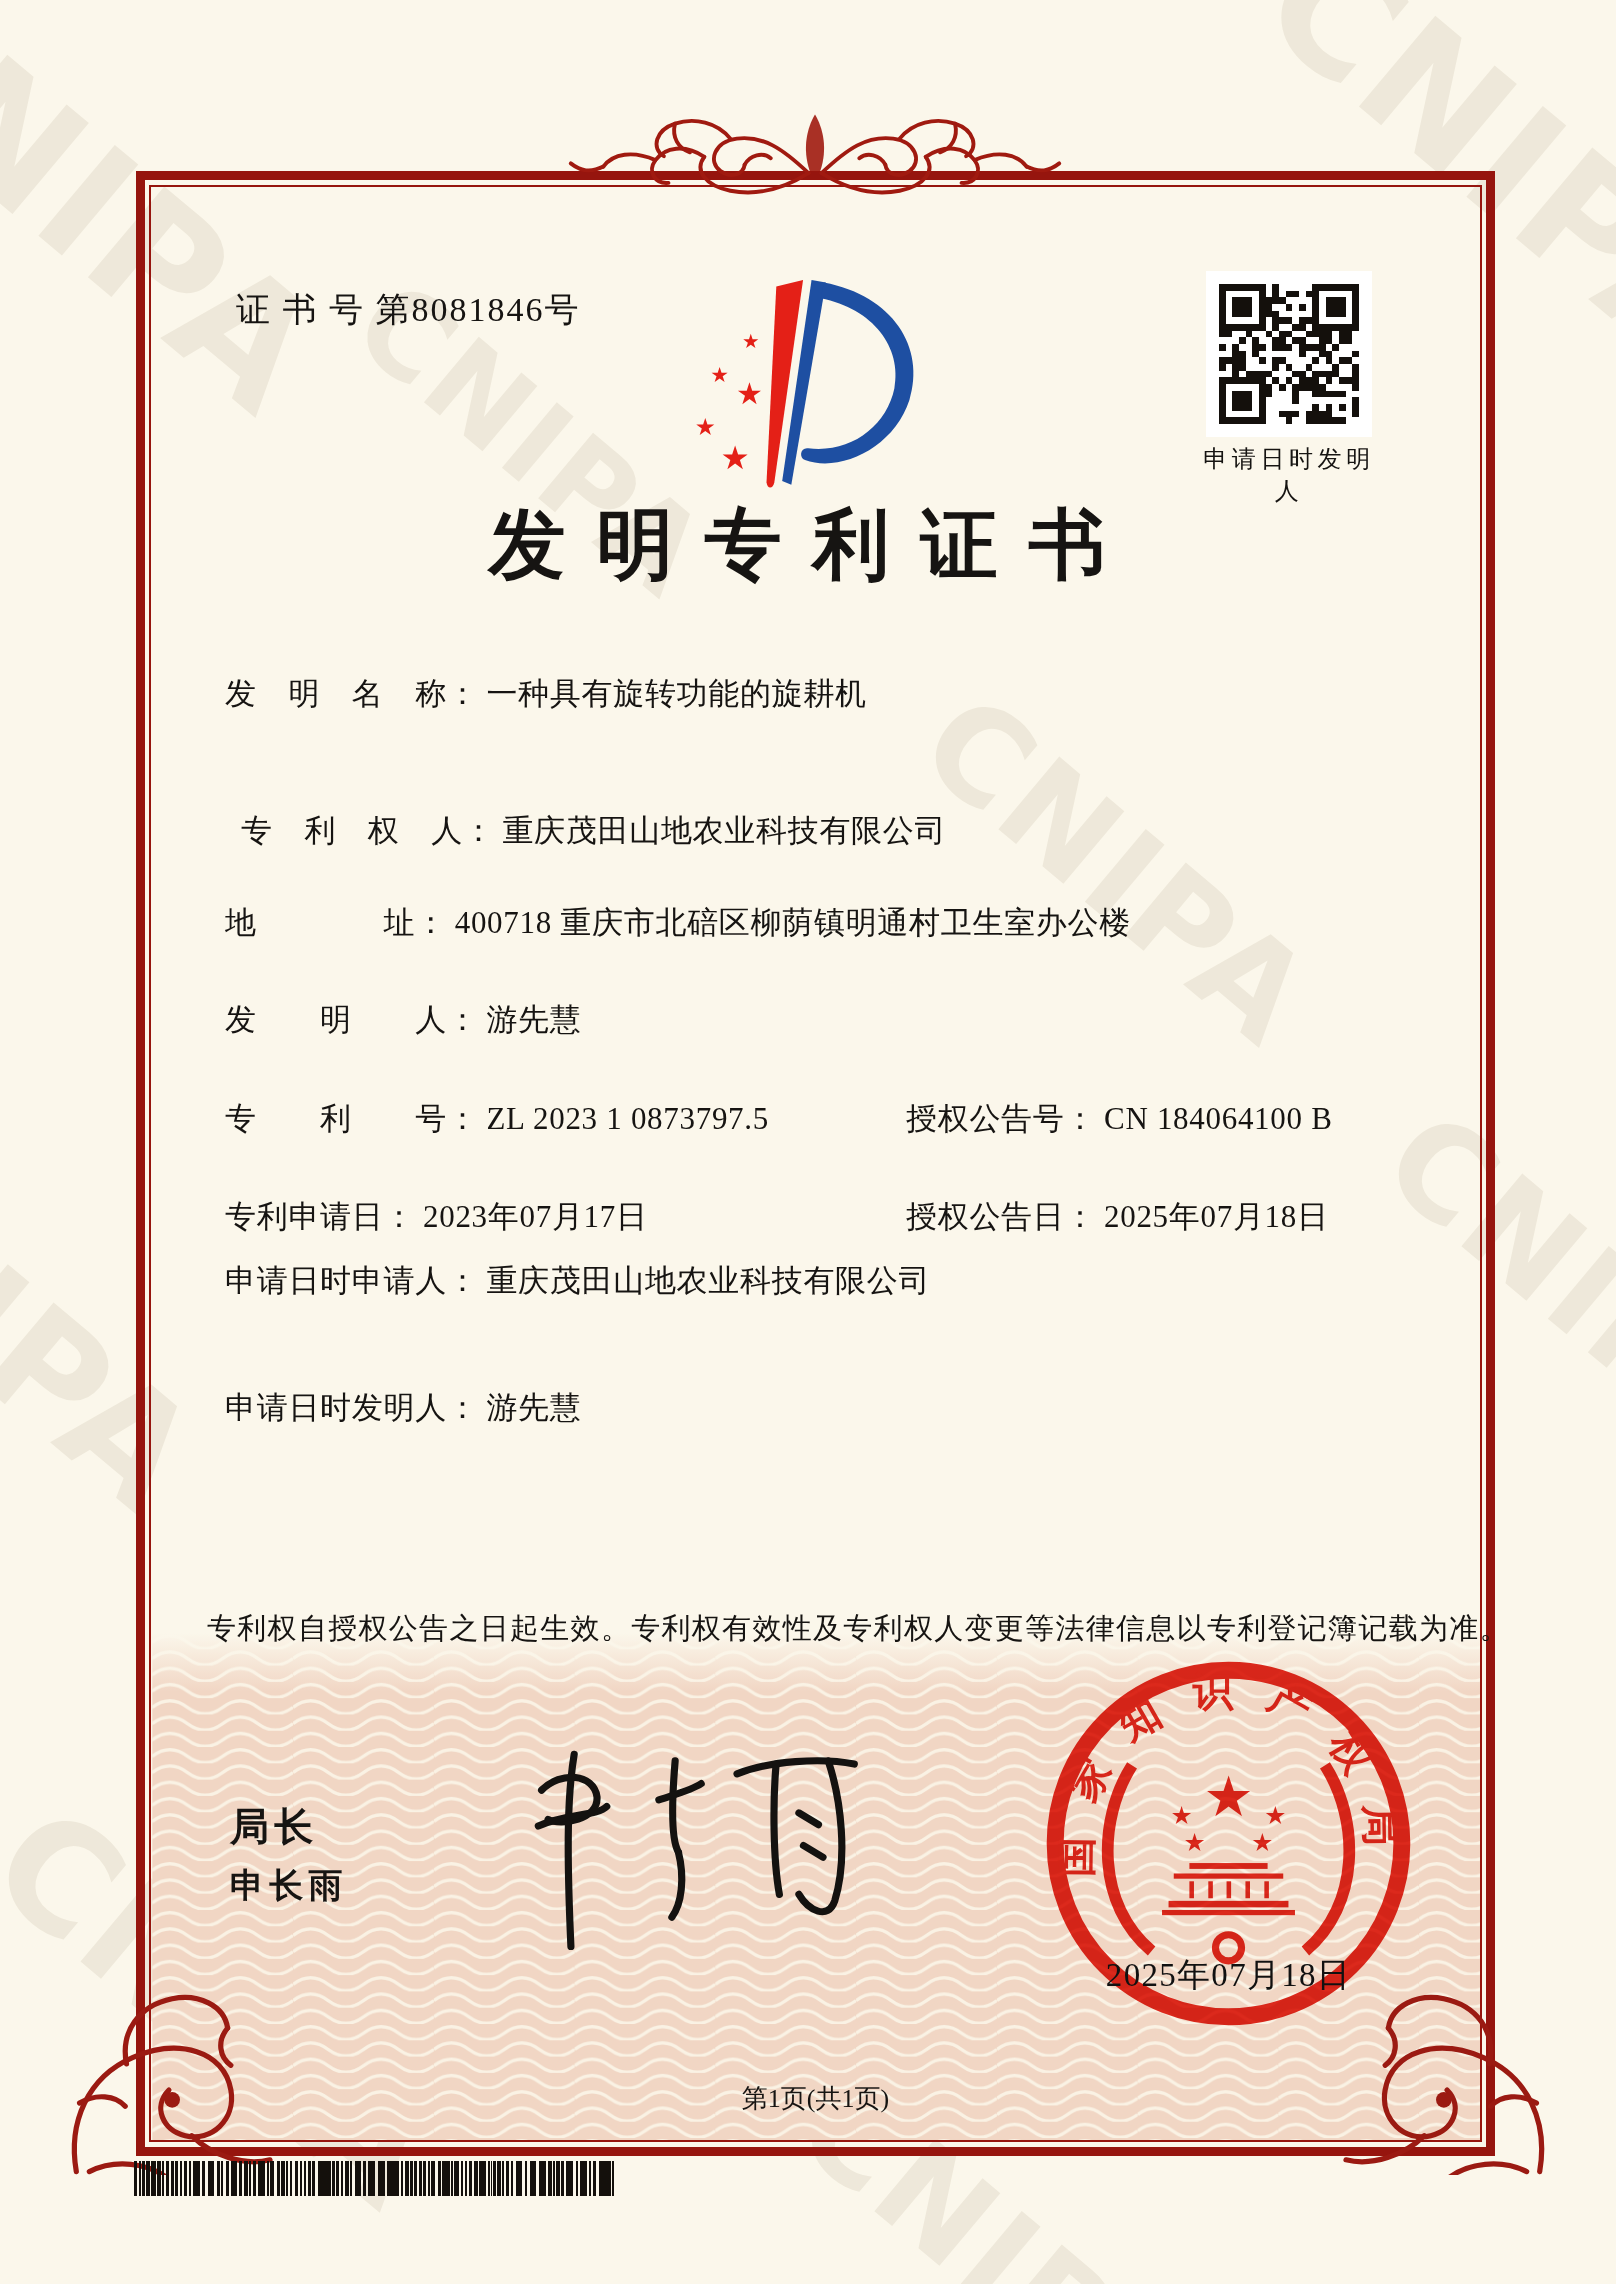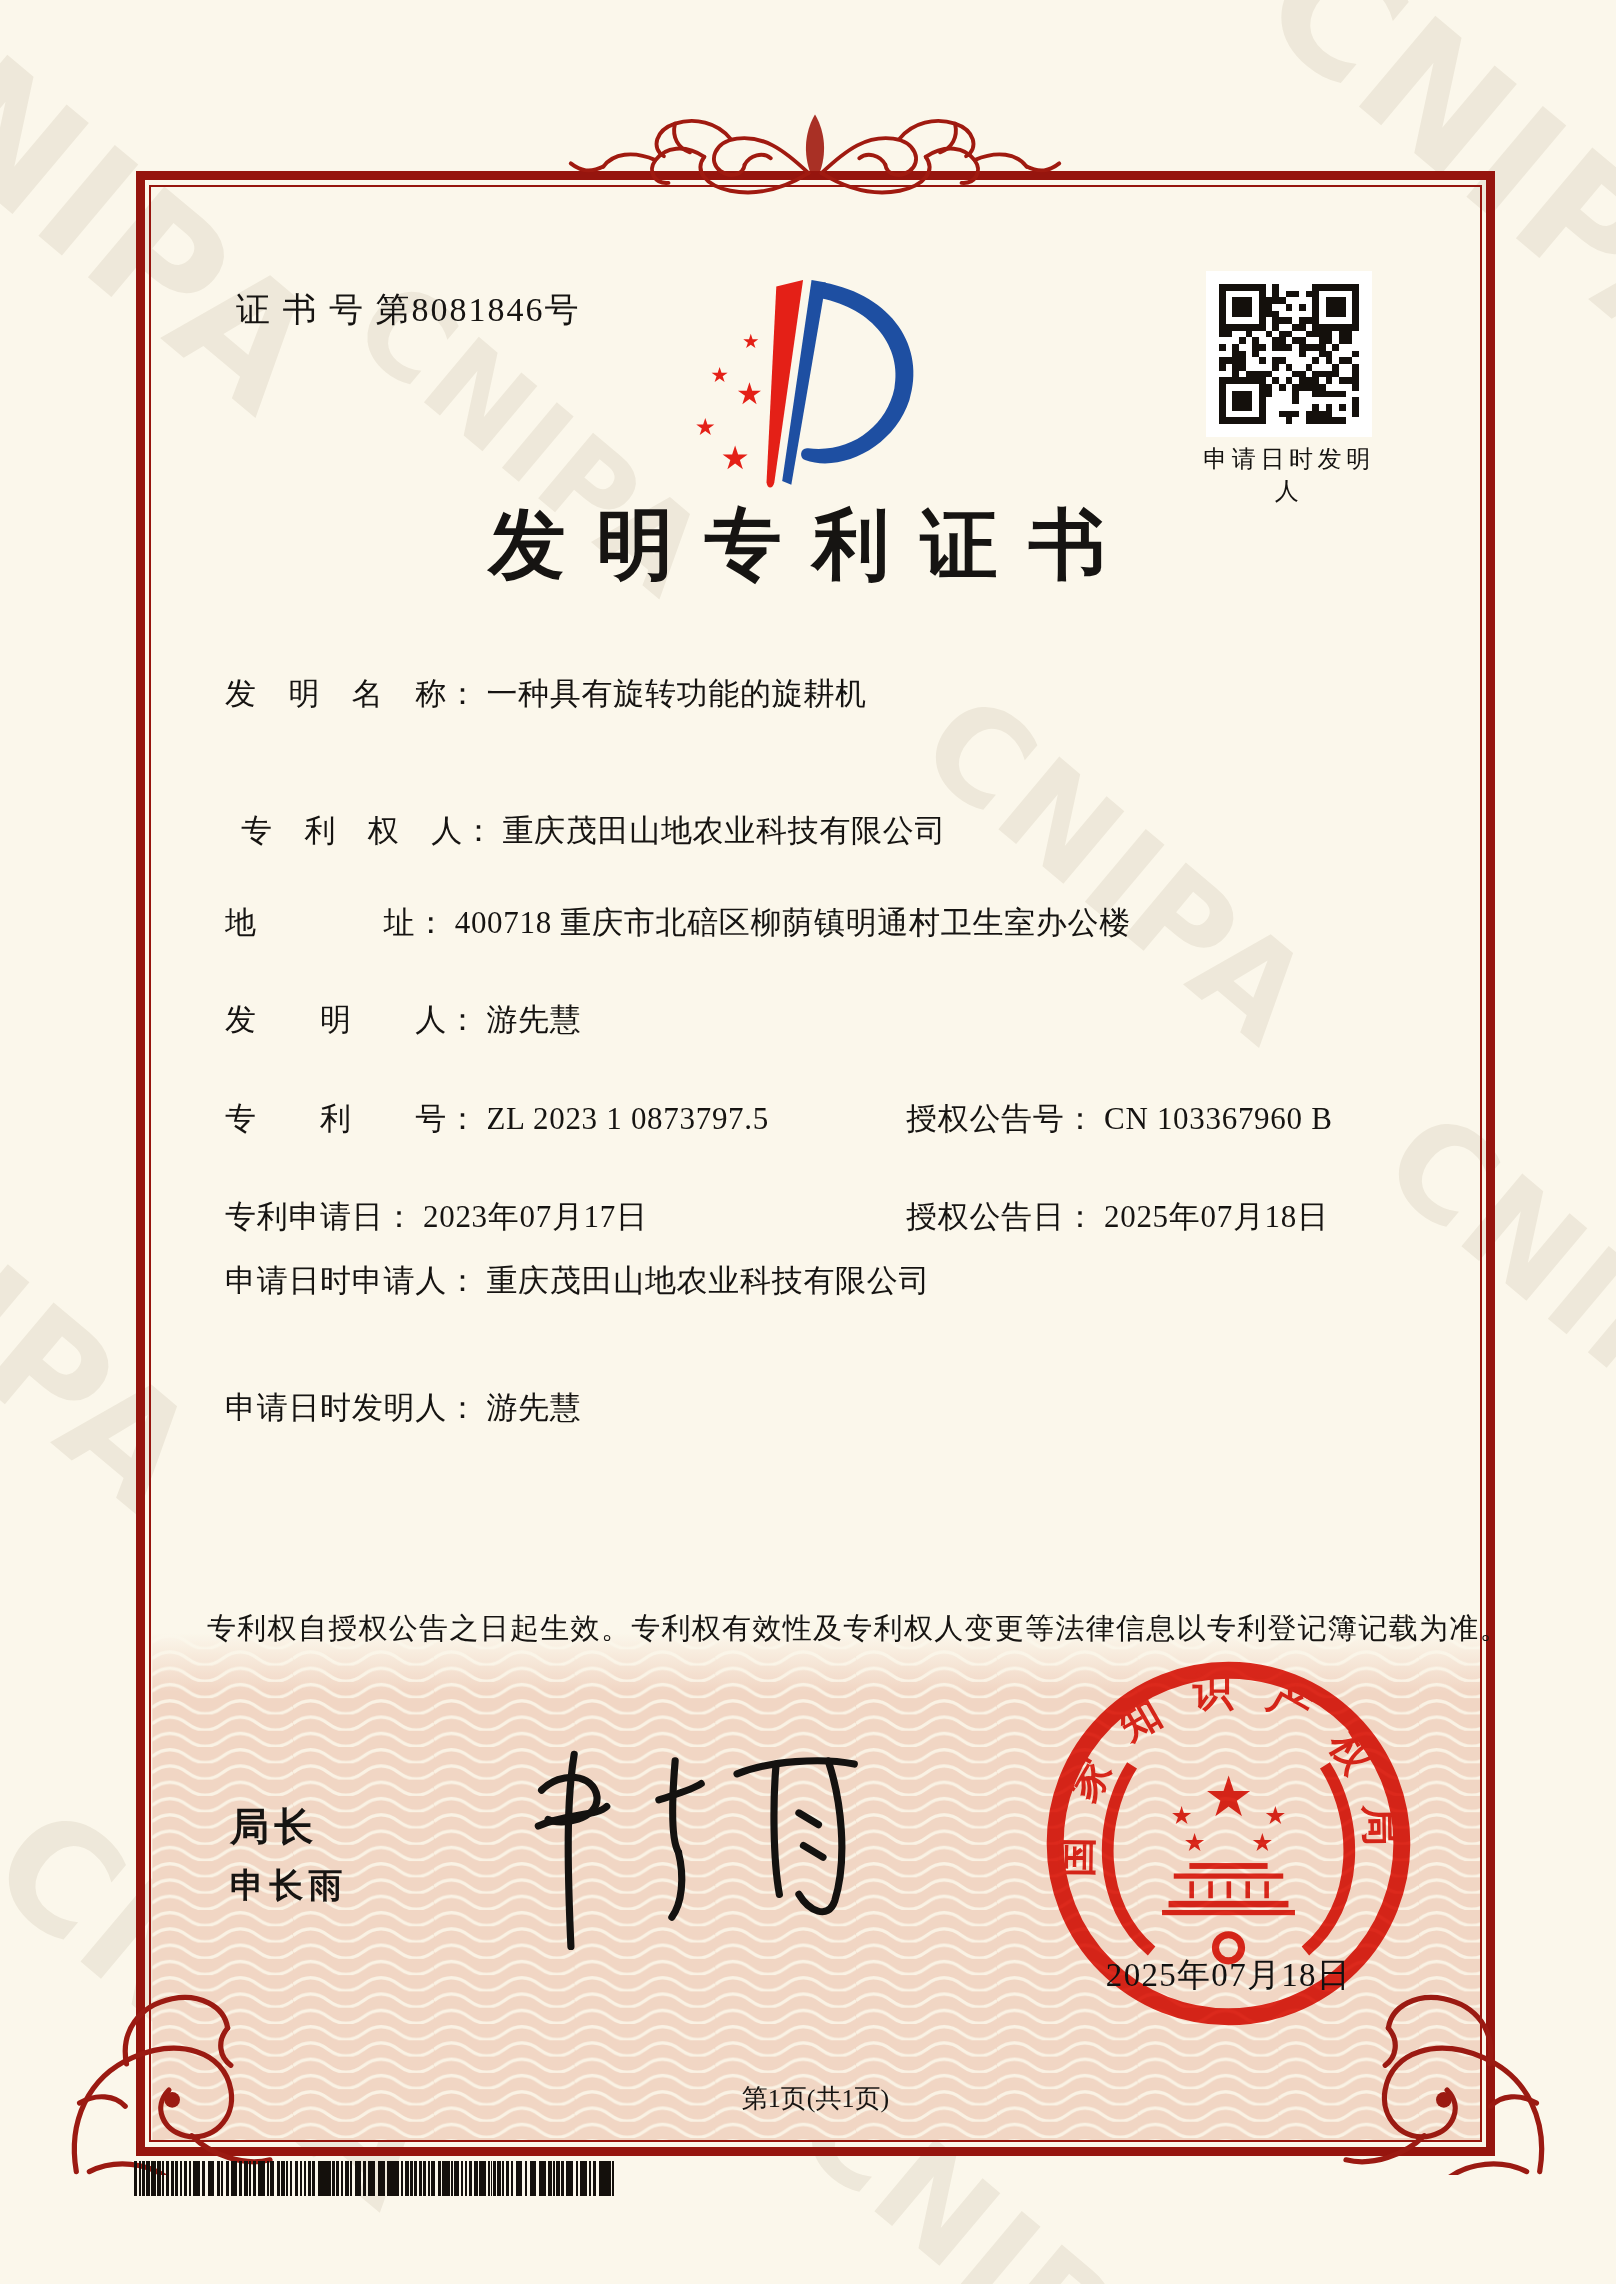--- a/index.html
+++ b/index.html
@@ -397,21 +397,21 @@
   <div class="row" style="top:902px;">
     <span class="lbl">地　　　　址：</span><span class="val">400718 重庆市北碚区柳荫镇明通村卫生室办公楼</span>
   </div>
   <div class="row" style="top:999px;">
     <span class="lbl">发　　明　　人：</span><span class="val">游先慧</span>
   </div>
   <div class="row" style="top:1098px;">
     <span class="lbl">专　　利　　号：</span><span class="val">ZL 2023 1 0873797.5</span>
   </div>
   <div class="row row2" style="top:1098px;">
-    <span class="lbl">授权公告号：</span><span class="val">CN 103367960 B</span>
+    <span class="lbl">授权公告号：</span><span class="val">CN 184064100 B</span>
   </div>
   <div class="row" style="top:1196px;">
     <span class="lbl">专利申请日：</span><span class="val">2023年07月17日</span>
   </div>
   <div class="row row2" style="top:1196px;">
     <span class="lbl">授权公告日：</span><span class="val">2025年07月18日</span>
   </div>
   <div class="row" style="top:1260px;">
     <span class="lbl">申请日时申请人：</span><span class="val">重庆茂田山地农业科技有限公司</span>
   </div>

